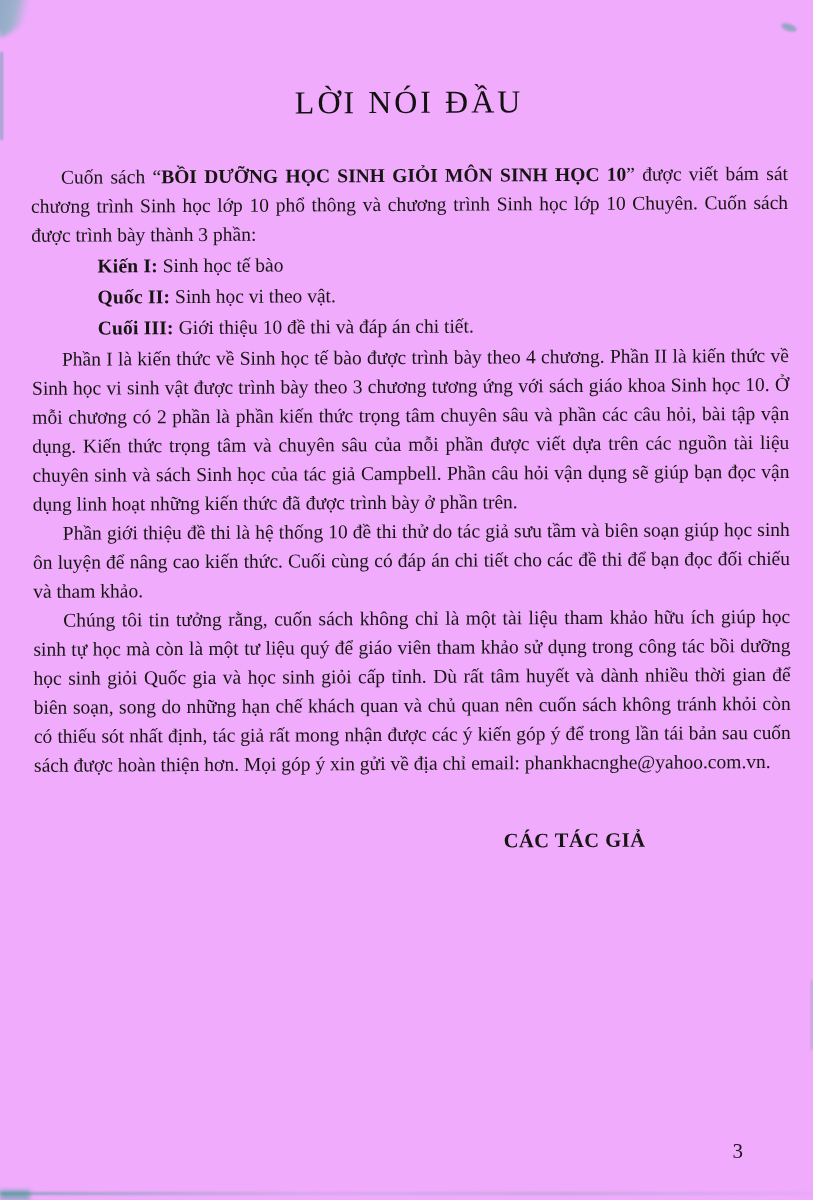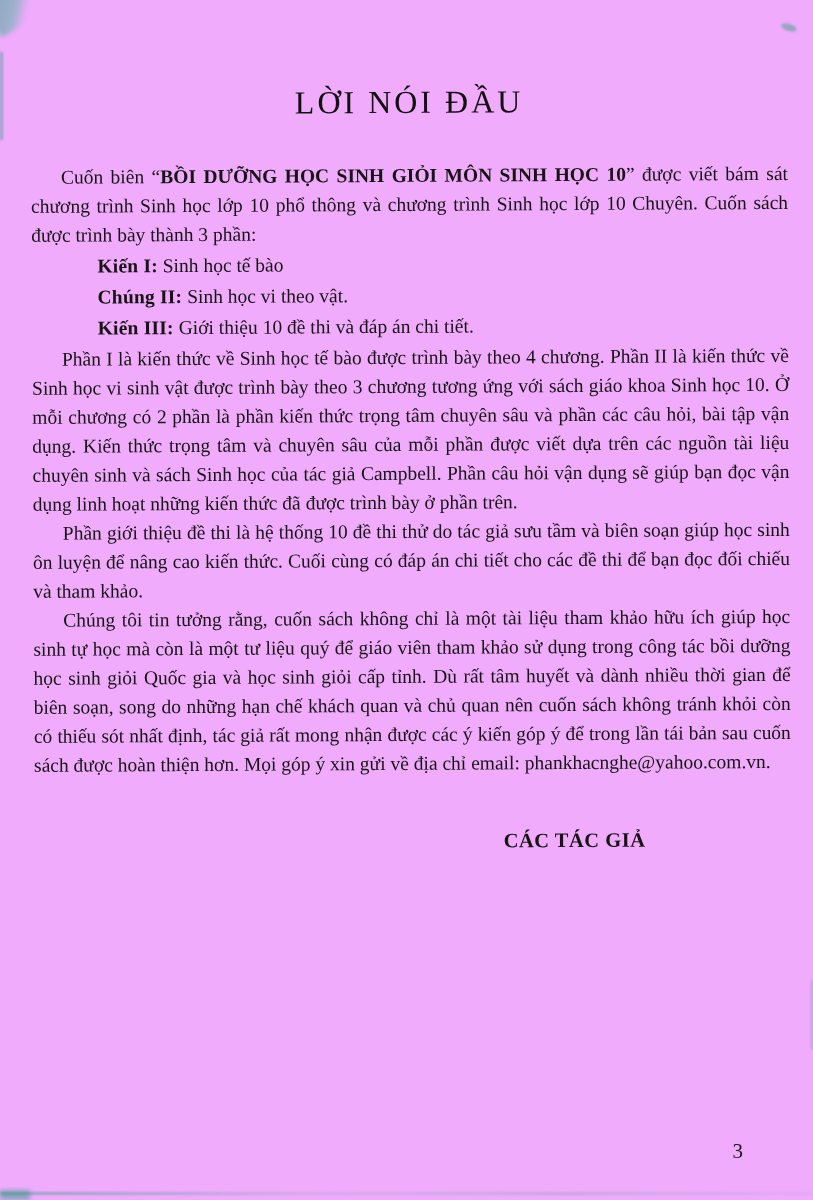--- a/index.html
+++ b/index.html
@@ -119,27 +119,27 @@
   <div class="artifact a-top-right"></div>
   <div class="artifact a-left-sliver"></div>
   <div class="artifact a-bottom-line"></div>
   <div class="artifact a-bottom-left"></div>
   <div class="artifact a-right-sliver"></div>
 
   <div class="content">
 
     <h1 class="title">LỜI NÓI ĐẦU</h1>
 
-    <p class="para"><span>Cuốn biên “</span><b>BỒI DƯỠNG HỌC SINH GIỎI MÔN SINH HỌC 10</b><span>” được viết bám sát chương trình Sinh học lớp 10 phổ thông và chương trình Sinh học lớp 10 Chuyên. Cuốn sách được trình bày thành 3 phần:</span></p>
+    <p class="para"><span>Cuốn sách “</span><b>BỒI DƯỠNG HỌC SINH GIỎI MÔN SINH HỌC 10</b><span>” được viết bám sát chương trình Sinh học lớp 10 phổ thông và chương trình Sinh học lớp 10 Chuyên. Cuốn sách được trình bày thành 3 phần:</span></p>
 
     <p class="part-line"><b>Kiến I:</b> <span>Sinh học tế bào</span></p>
 
-    <p class="part-line"><b>Chúng II:</b> <span>Sinh học vi theo vật.</span></p>
+    <p class="part-line"><b>Quốc II:</b> <span>Sinh học vi theo vật.</span></p>
 
-    <p class="part-line"><b>Kiến III:</b> <span>Giới thiệu 10 đề thi và đáp án chi tiết.</span></p>
+    <p class="part-line"><b>Cuối III:</b> <span>Giới thiệu 10 đề thi và đáp án chi tiết.</span></p>
 
     <p class="para">Phần I là kiến thức về Sinh học tế bào được trình bày theo 4 chương. Phần II là kiến thức về Sinh học vi sinh vật được trình bày theo 3 chương tương ứng với sách giáo khoa Sinh học 10. Ở mỗi chương có 2 phần là phần kiến thức trọng tâm chuyên sâu và phần các câu hỏi, bài tập vận dụng. Kiến thức trọng tâm và chuyên sâu của mỗi phần được viết dựa trên các nguồn tài liệu chuyên sinh và sách Sinh học của tác giả Campbell. Phần câu hỏi vận dụng sẽ giúp bạn đọc vận dụng linh hoạt những kiến thức đã được trình bày ở phần trên.</p>
 
     <p class="para">Phần giới thiệu đề thi là hệ thống 10 đề thi thử do tác giả sưu tầm và biên soạn giúp học sinh ôn luyện để nâng cao kiến thức. Cuối cùng có đáp án chi tiết cho các đề thi để bạn đọc đối chiếu và tham khảo.</p>
 
     <p class="para">Chúng tôi tin tưởng rằng, cuốn sách không chỉ là một tài liệu tham khảo hữu ích giúp học sinh tự học mà còn là một tư liệu quý để giáo viên tham khảo sử dụng trong công tác bồi dưỡng học sinh giỏi Quốc gia và học sinh giỏi cấp tỉnh. Dù rất tâm huyết và dành nhiều thời gian để biên soạn, song do những hạn chế khách quan và chủ quan nên cuốn sách không tránh khỏi còn có thiếu sót nhất định, tác giả rất mong nhận được các ý kiến góp ý để trong lần tái bản sau cuốn sách được hoàn thiện hơn. Mọi góp ý xin gửi về địa chỉ email: phankhacnghe@yahoo.com.vn.</p>
 
     <div class="signature">CÁC TÁC GIẢ</div>
 
   </div>

